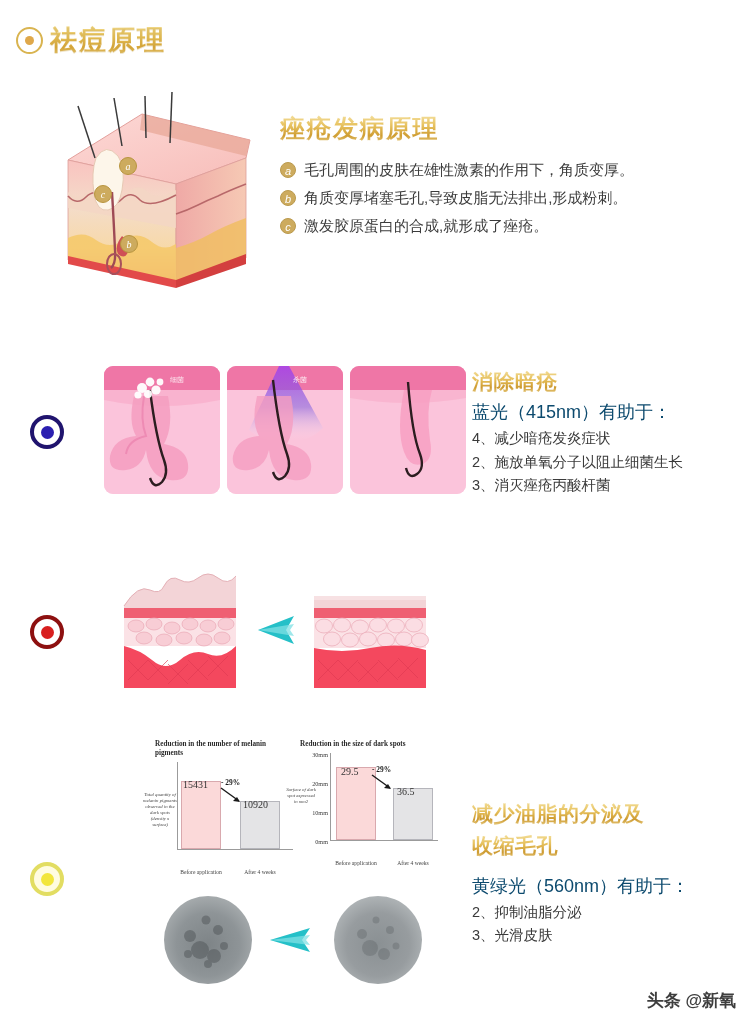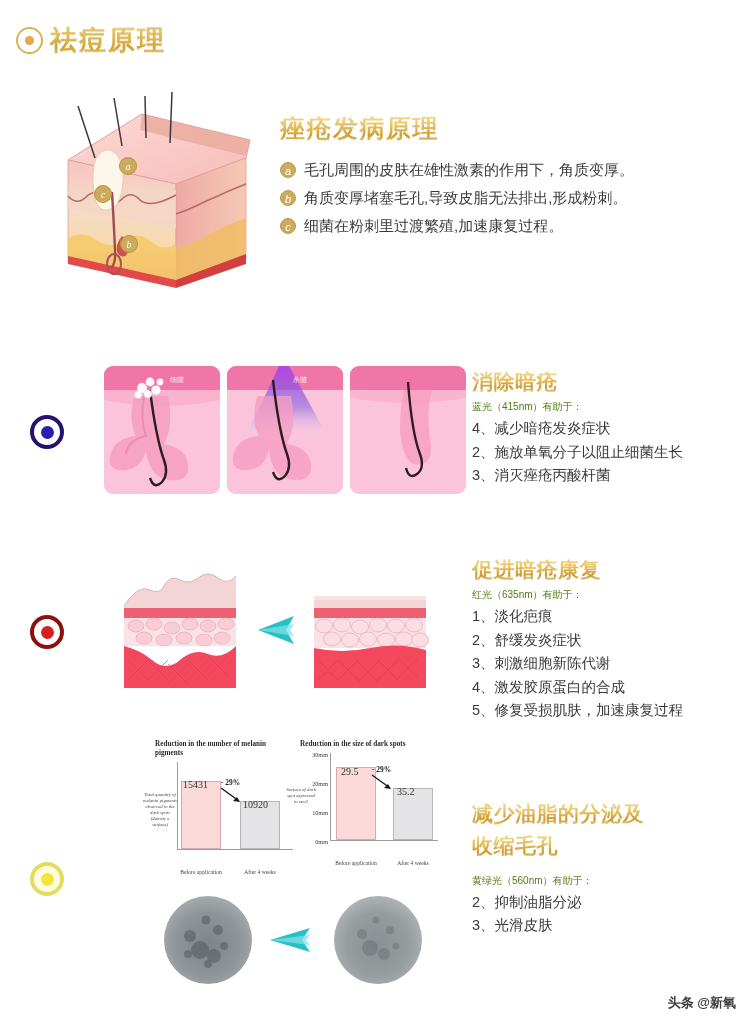--- a/index.html
+++ b/index.html
@@ -54,21 +54,21 @@
   .m-yellow{ border:4px solid #e2dd62; background:#fffce0; }
   .m-yellow .inner { background:#f2e63c; }
 
   .sec-text { position:absolute; left:472px; width:278px; }
   .sec-head {
     font-size:21px; font-weight:bold; letter-spacing:.5px; margin-bottom:5px; line-height:1.3;
     background: linear-gradient(180deg,#f6e5a8 0%,#e6c05c 42%,#cd9a30 72%,#f0dc9c 100%);
     -webkit-background-clip:text; background-clip:text; color:transparent;
     -webkit-text-fill-color:transparent;
   }
-  .sec-sub { font-size:10px; color:#4d7c0f; margin-bottom:3px; }
+  .sec-sub { font-size:18px; color:#0c4a6e; margin-bottom:3px; }
   .sec-li  { font-size:14.5px; color:#3a3a3a; line-height:1.62; }
 
   
   .panels { position:absolute; left:104px; top:366px; display:flex; gap:7px; }
   .panel {
     position:relative; width:116px; height:128px; border-radius:9px; overflow:hidden;
     background:linear-gradient(180deg,#f4a8c4 0%,#f4a8c4 17%,#fbc9dd 17%,#fcd8e6 100%);
   }
 
   
@@ -92,21 +92,21 @@
   .ytick { position:absolute; right:100%; margin-right:2px; transform:translateY(-50%);
            font-family:"Liberation Serif",serif; font-size:6.2px; color:#3a3a3a; white-space:nowrap; }
   .ylab-side { position:absolute; font-family:"Liberation Serif",serif; font-size:4.8px;
                color:#444; line-height:1.25; text-align:center; font-style:italic; }
 
   
   .teal-arrow { position:absolute; }
 
   
   .watermark { position:absolute; right:14px; bottom:10px; display:flex; align-items:center;
-               gap:3px; font-size:13px; font-weight:bold; color:#2e2e2e; opacity:.92; }
+               gap:3px; font-size:17px; font-weight:bold; color:#2e2e2e; opacity:.92; }
 </style>
 </head>
 <body>
 
 <div class="page">
 
   <div class="header">
     <span class="hdr-ring">
       <span class="hdr-dot"></span>
     </span>
@@ -184,21 +184,21 @@
       <div class="s1-row">
         <span class="abc">a</span>
         <span class="s1-line">毛孔周围的皮肤在雄性激素的作用下，角质变厚。</span>
       </div>
       <div class="s1-row">
         <span class="abc">b</span>
         <span class="s1-line">角质变厚堵塞毛孔,导致皮脂无法排出,形成粉刺。</span>
       </div>
       <div class="s1-row">
         <span class="abc">c</span>
-        <span class="s1-line">细菌在粉刺里过渡繁殖,加速康复过程。</span>
+        <span class="s1-line">激发胶原蛋白的合成,就形成了痤疮。</span>
       </div>
     </div>
   </div>
 
   <div class="marker m-blue" style="left:30px; top:415px;">
     <span class="inner"></span>
   </div>
 
   <div class="panels">
 
@@ -321,29 +321,20 @@
           <ellipse cx="302" cy="72" rx="8.5" ry="7"></ellipse>
       </g>
       <path d="M196 80 q28 6 56 0 q28 -6 56 2 L308 120 L196 120 Z" fill="#f4485e"></path>
       <g stroke="#e03a52" stroke-width=".8" opacity=".8">
         <path d="M200 92 l20 20 M220 92 l20 20 M240 94 l20 20 M260 92 l20 20 M280 90 l20 20"></path>
         <path d="M220 92 l-20 20 M240 92 l-20 20 M260 94 l-20 20 M280 92 l-20 20 M300 90 l-20 20"></path>
       </g>
     </g>
   </svg>
 
-  <div class="sec-text" style="top:556px;">
-    <div class="sec-head">促进暗疮康复</div>
-    <div class="sec-sub">红光（635nm）有助于：</div>
-    <div class="sec-li">1、淡化疤痕</div>
-    <div class="sec-li">2、舒缓发炎症状</div>
-    <div class="sec-li">3、刺激细胞新陈代谢</div>
-    <div class="sec-li">4、激发胶原蛋白的合成</div>
-    <div class="sec-li">5、修复受损肌肤，加速康复过程</div>
-  </div>
 
   <div class="marker m-yellow" style="left:30px; top:862px;">
     <span class="inner"></span>
   </div>
 
   <div class="charts">
 
     <div class="chart left">
       <div class="ch-title">Reduction in the number of melanin pigments</div>
       <div class="plot">
@@ -385,21 +376,21 @@
         </div>
         <div style="position:absolute; left:30px; bottom:99px;">
           <span class="ytick">30mm</span>
         </div>
 
         <div class="bar before" style="left:36px; height:73px;"></div>
         <div class="bar-val" style="left:41px; top:13px;">29.5</div>
         <div class="bar-cap" style="left:30px; bottom:-14px;">Before application</div>
 
         <div class="bar after" style="left:93px; height:52px;"></div>
-        <div class="bar-val" style="left:97px; top:33px;">35.2</div>
+        <div class="bar-val" style="left:97px; top:33px;">36.5</div>
         <div class="bar-cap" style="left:87px; bottom:-14px;">After 4 weeks</div>
 
         <div class="pct" style="left:72px; top:12px;">- 29%</div>
         <svg style="position:absolute; left:70px; top:20px;" width="28" height="22">
           <path d="M2 2 L20 15" stroke="#1a1a1a" stroke-width="1.4" fill="none"></path>
           <path d="M21 16 l-7 -1 l4 -4 Z" fill="#1a1a1a"></path>
         </svg>
       </div>
     </div>
   </div>

